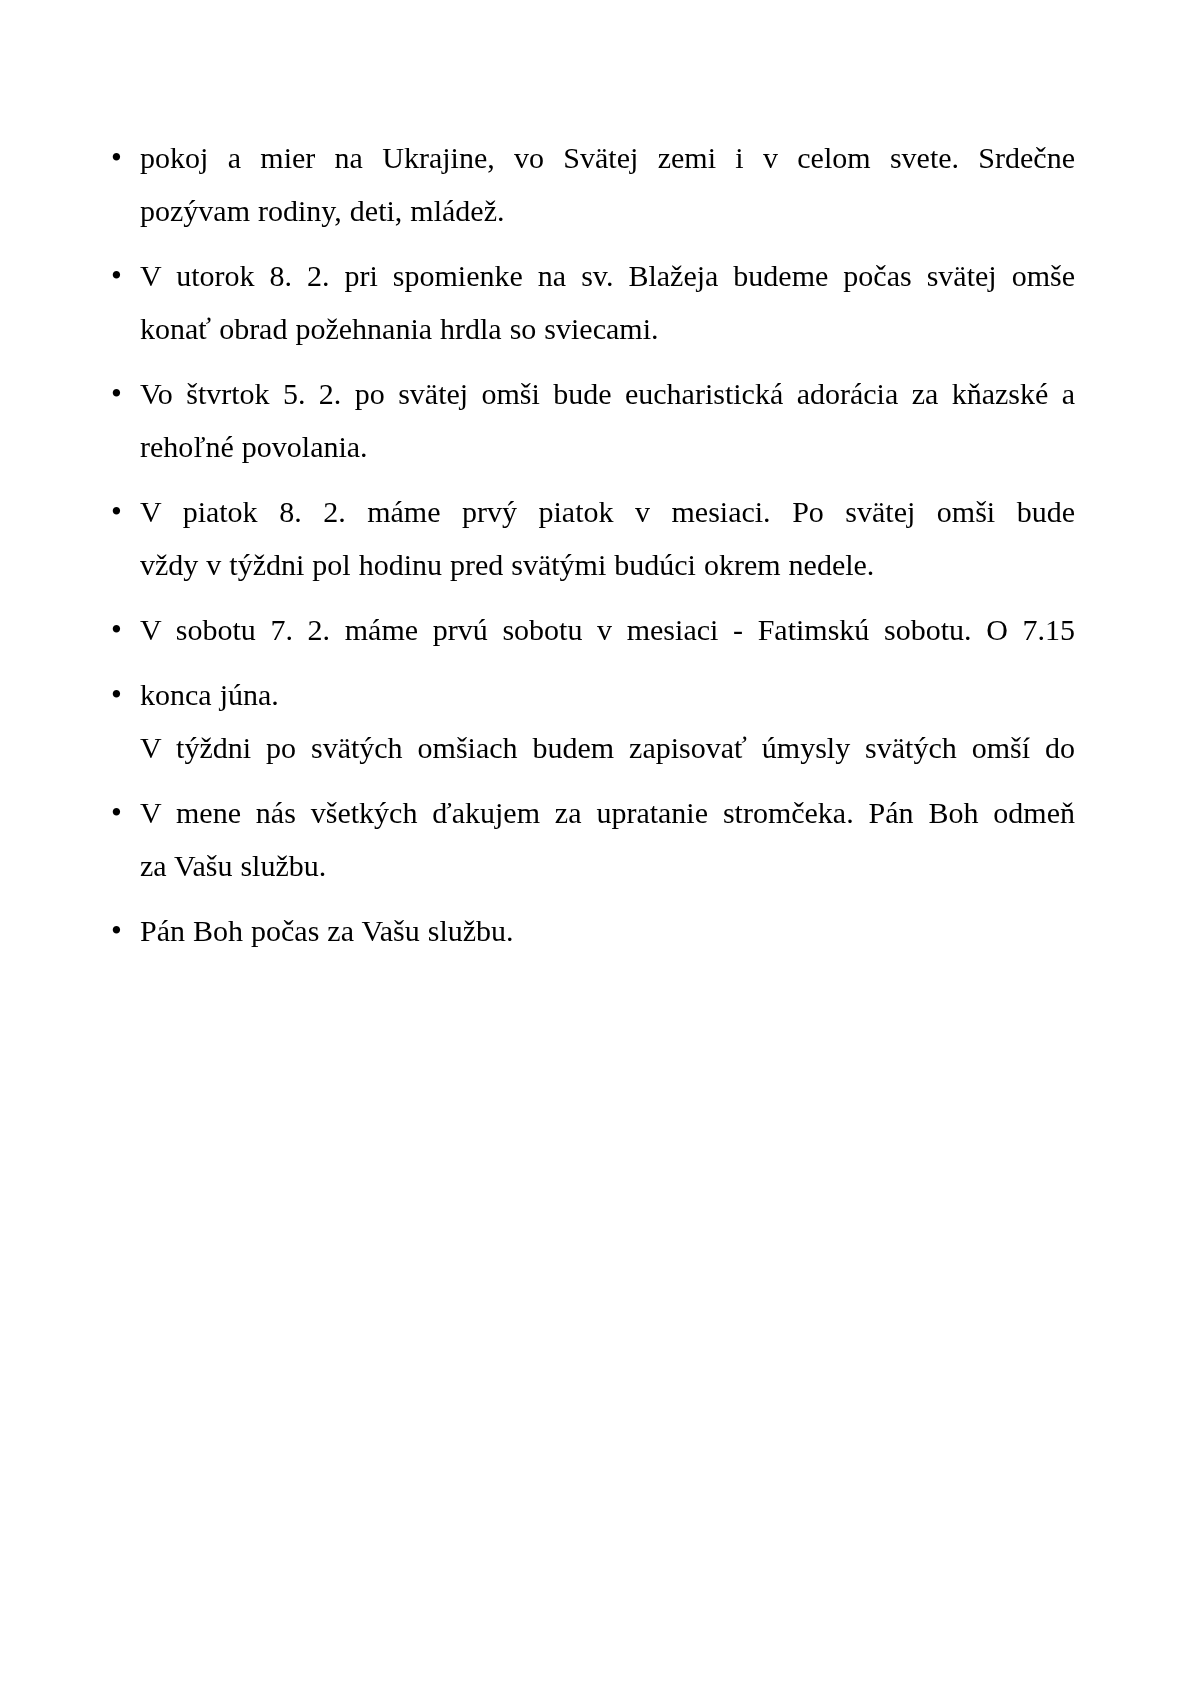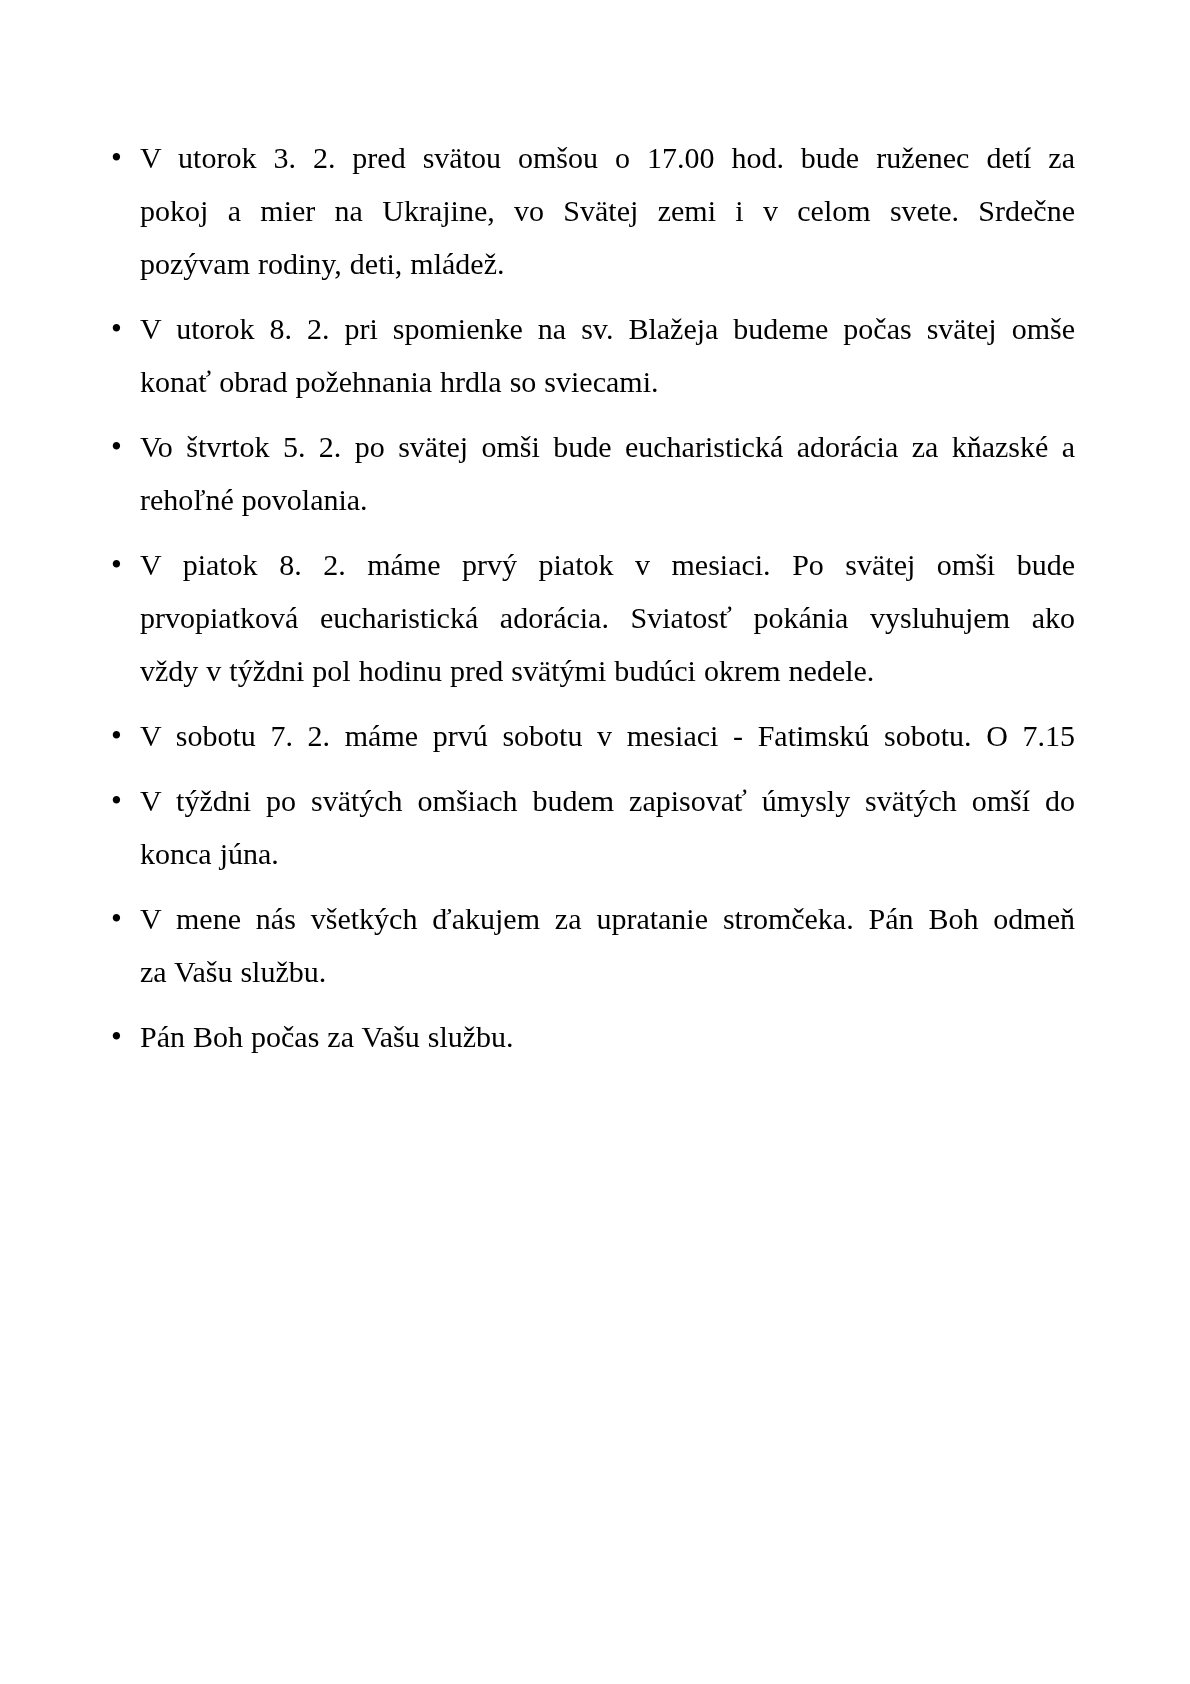--- a/index.html
+++ b/index.html
@@ -45,53 +45,51 @@
   }
 </style>
 </head>
 <body>
 
 <div class="page">
   <ul class="announcements">
 
     <li>
       <span class="bullet">•</span>
-      <div class="line">V utorok 3. 2. pred svätou omšou o 17.00 hod. bude ruženec detí za</div>
       <div class="line">pokoj a mier na Ukrajine, vo Svätej zemi i v celom svete. Srdečne</div>
       <div class="line last">pozývam rodiny, deti, mládež.</div>
     </li>
 
     <li>
       <span class="bullet">•</span>
       <div class="line">V utorok 8. 2. pri spomienke na sv. Blažeja budeme počas svätej omše</div>
       <div class="line last">konať obrad požehnania hrdla so sviecami.</div>
     </li>
 
     <li>
       <span class="bullet">•</span>
       <div class="line">Vo štvrtok 5. 2. po svätej omši bude eucharistická adorácia za kňazské a</div>
       <div class="line last">rehoľné povolania.</div>
     </li>
 
     <li>
       <span class="bullet">•</span>
       <div class="line">V piatok 8. 2. máme prvý piatok v mesiaci. Po svätej omši bude</div>
-      <div class="line">prvopiatková eucharistická adorácia. Sviatosť pokánia vysluhujem ako</div>
       <div class="line last">vždy v týždni pol hodinu pred svätými budúci okrem nedele.</div>
     </li>
 
     <li>
       <span class="bullet">•</span>
       <div class="line">V sobotu 7. 2. máme prvú sobotu v mesiaci - Fatimskú sobotu. O 7.15</div>
     </li>
 
     <li>
       <span class="bullet">•</span>
+      <div class="line last">konca júna.</div>
       <div class="line">V týždni po svätých omšiach budem zapisovať úmysly svätých omší do</div>
-      <div class="line last">konca júna.</div>
     </li>
 
     <li>
       <span class="bullet">•</span>
       <div class="line">V mene nás všetkých ďakujem za upratanie stromčeka. Pán Boh odmeň</div>
       <div class="line last">za Vašu službu.</div>
     </li>
 
     <li>
       <span class="bullet">•</span>

